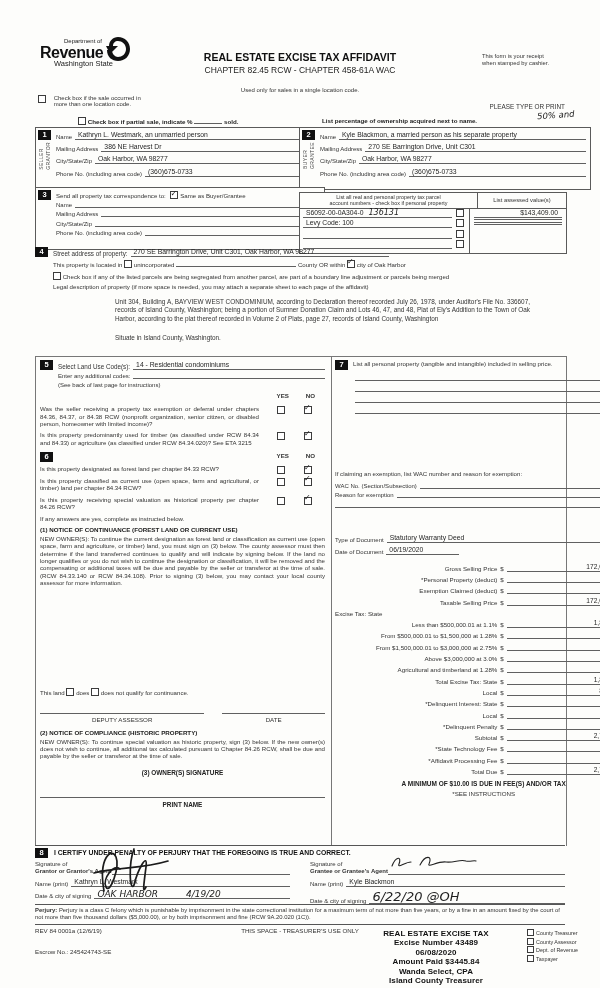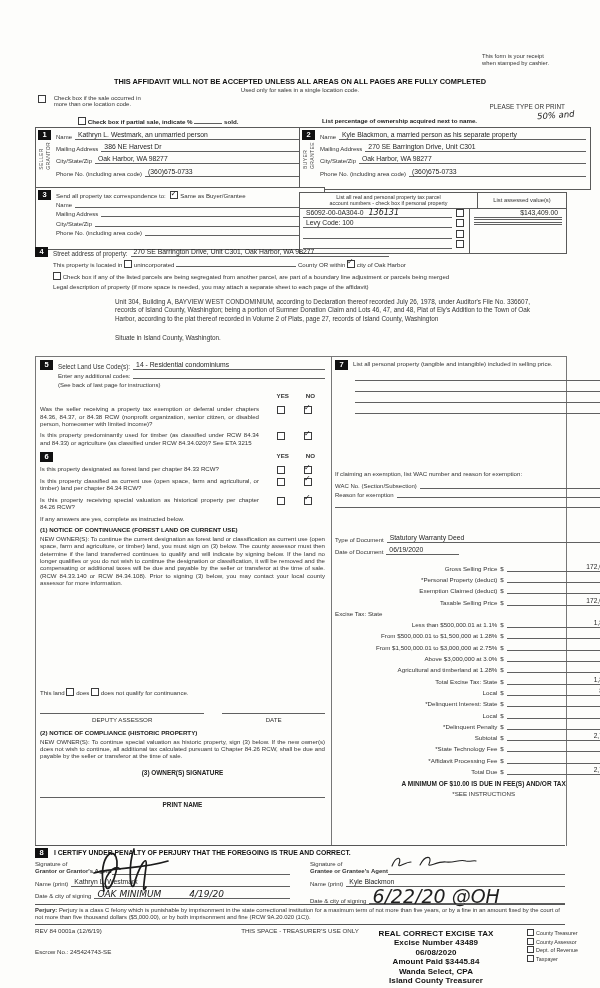--- a/index.html
+++ b/index.html
@@ -31,30 +31,41 @@
   .stamp{font-size:8px;line-height:9.4px;font-weight:bold;color:#111;text-align:center;letter-spacing:.1px}
   .copies{font-size:5.4px;color:#333;line-height:8.6px}
   .copies .cb{width:5px;height:5px;margin-right:2px}
   svg{display:block}
 </style>
 </head>
 <body>
 
 <div class="page">
 
+  <div class="abs" style="left:40px;top:38px;width:130px">
+    <div style="font-size:6px;margin-left:24px;color:#222">Department of</div>
+    <div style="display:flex;align-items:flex-start">
+      <div style="font-size:16px;font-weight:bold;letter-spacing:-0.5px;color:#111">Revenue</div>
+      <svg width="26" height="26" viewBox="0 0 26 26" style="margin-left:2px;margin-top:-8px">
+        <path d="M13 1 C20 1 25 6 25 13 C25 20 20 25 13 25 C7 25 2 21 2 14 L7 14 C7 18 10 21 13 21 C17 21 21 18 21 13 C21 8 17 5 13 5 C10 5 8 7 8 10 L13 10 L5 18 L1 10 L4 10 C4 5 8 1 13 1 Z" fill="#111"></path>
+      </svg>
+    </div>
+    <div style="font-size:7.5px;margin-left:14px;margin-top:-3px;color:#222">Washington State</div>
+  </div>
 
   <div class="abs ctr" style="left:150px;top:51px;width:300px">
+    <div class="b" style="font-size:10.5px;color:#111">REAL ESTATE EXCISE TAX AFFIDAVIT</div>
+    <div style="font-size:8.5px;margin-top:2px;color:#222">CHAPTER 82.45 RCW - CHAPTER 458-61A WAC</div>
   </div>
 
   <div class="abs" style="left:482px;top:53px;width:90px;font-size:5.8px;line-height:7px;color:#333">
     <div>This form is your receipt</div>
     <div>when stamped by cashier.</div>
   </div>
 
-  <div class="abs ctr b" style="left:40px;top:77px;width:520px;font-size:7.4px;color:#111">THIS AFFIDAVIT WILL NOT BE ACCEPTED UNLESS ALL AREAS ON ALL PAGES ARE FULLY COMPLETED</div>
   <div class="abs ctr" style="left:40px;top:87px;width:520px;font-size:6px;color:#333">Used only for sales in a single location code.</div>
 
   <div class="abs" style="left:38px;top:95px;font-size:6px;color:#333">
     <span class="cb"></span>
     <span style="display:inline-block;vertical-align:top;margin-left:6px">
       <span style="display:block">Check box if the sale occurred in</span>
       <span style="display:block">more than one location code.</span>
     </span>
   </div>
 
@@ -445,40 +456,40 @@
           </span>
           <span class="thinline" style="flex:1;height:14px"></span>
         </div>
         <div class="fl">
             <span class="lbl">Name (print)</span>
             <span class="val">Kathryn L. Westmark</span>
           </div>
         <div class="fl" style="align-items:flex-end">
             <span class="lbl">Date &amp; city of signing</span>
             <span class="val" style="display:flex;gap:28px">
-              <span class="hw" style="font-size:9px">OAK MINIMUM</span>
+              <span class="hw" style="font-size:9px">OAK HARBOR</span>
               <span class="hw" style="font-size:9px">4/19/20</span>
             </span>
           </div>
       </div>
       <div style="flex:1;padding-left:6px">
         <div style="display:flex;align-items:flex-end">
           <span style="font-size:6px;color:#333;line-height:7px">
             <span style="display:block">Signature of</span>
             <span style="display:block" class="b">Grantee or Grantee's Agent</span>
           </span>
           <span class="thinline" style="flex:1;height:14px"></span>
         </div>
         <div class="fl">
             <span class="lbl">Name (print)</span>
             <span class="val">Kyle Blackmon</span>
           </div>
         <div class="fl" style="align-items:flex-end">
             <span class="lbl">Date &amp; city of signing</span>
-            <span class="val hw" style="font-size:19px;line-height:13px">6/22/20 @OH</span>
+            <span class="val hw" style="font-size:13px;line-height:13px">6/22/20 @OH</span>
           </div>
       </div>
     </div>
   </div>
 
   <svg class="abs" style="left:90px;top:843px" width="80" height="58" viewBox="0 0 80 58">
     <g fill="none" stroke="#1b1b1b" stroke-width="1.7" stroke-linecap="round">
       <path d="M14 48 C8 14 22 4 26 14 C30 24 20 52 16 44 C12 36 24 20 30 26"></path>
       <path d="M44 6 C38 22 40 50 44 42 C48 26 58 8 56 24 C54 40 52 52 56 44"></path>
       <path d="M4 30 C26 24 52 26 78 18"></path>
@@ -500,21 +511,21 @@
   <div class="abs" style="left:35px;top:924px;width:530px;border-top:1px solid #555;padding-top:2px">
     <div style="display:flex;font-size:6.2px;color:#333">
       <span style="flex:1">REV 84 0001a (12/6/19)</span>
       <span style="flex:1;text-align:center">THIS SPACE - TREASURER'S USE ONLY</span>
       <span style="flex:1"></span>
     </div>
     <div style="font-size:6.2px;color:#333;margin-top:14px">Escrow No.:  245424743-SE</div>
   </div>
 
   <div class="abs stamp" style="left:352px;top:929px;width:168px">
-    <div>REAL CORRECT EXCISE TAX</div>
+    <div>REAL ESTATE EXCISE TAX</div>
     <div>Excise Number 43489</div>
     <div>06/08/2020</div>
     <div>Amount Paid $3445.84</div>
     <div>Wanda Select, CPA</div>
     <div>Island County Treasurer</div>
   </div>
 
   <div class="abs copies" style="left:527px;top:929px;width:70px">
     <div><span class="cb"></span><span>County Treasurer</span></div>
     <div><span class="cb"></span><span>County Assessor</span></div>

